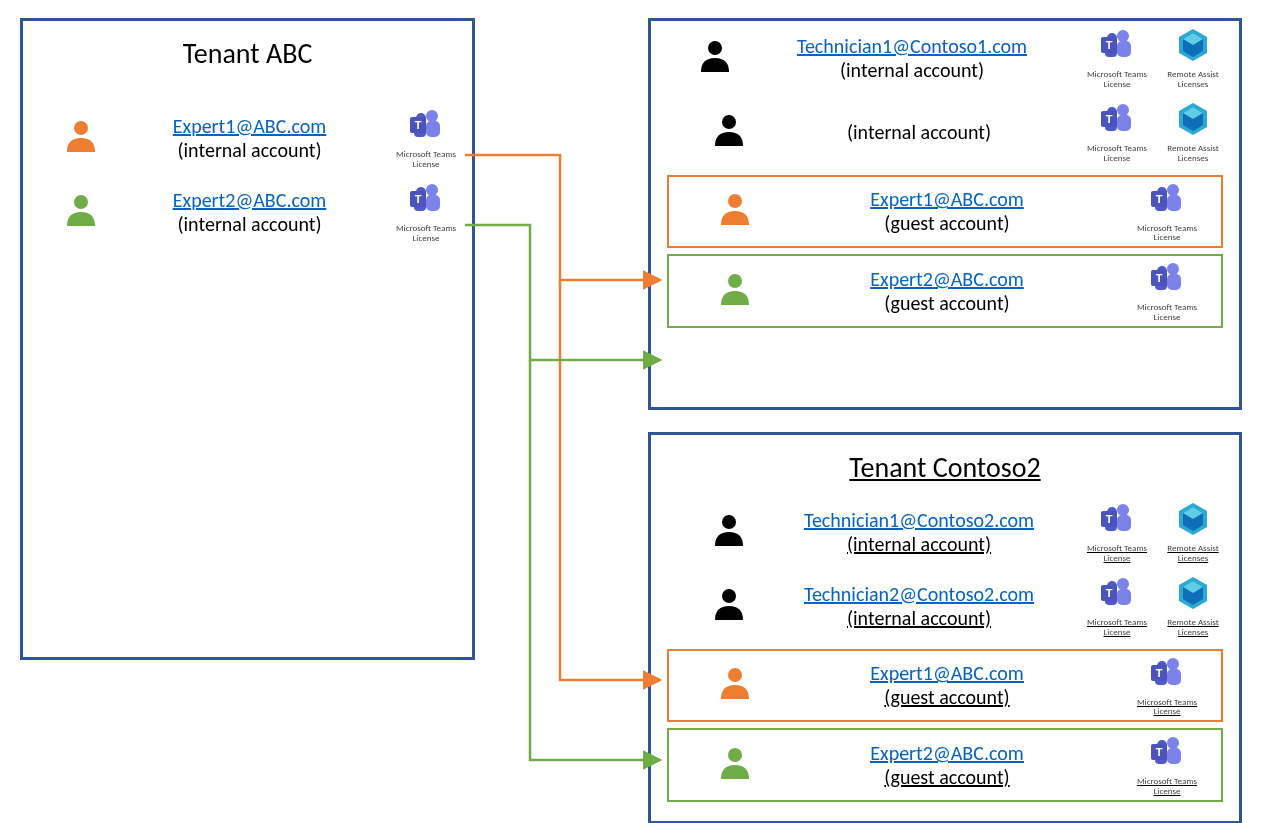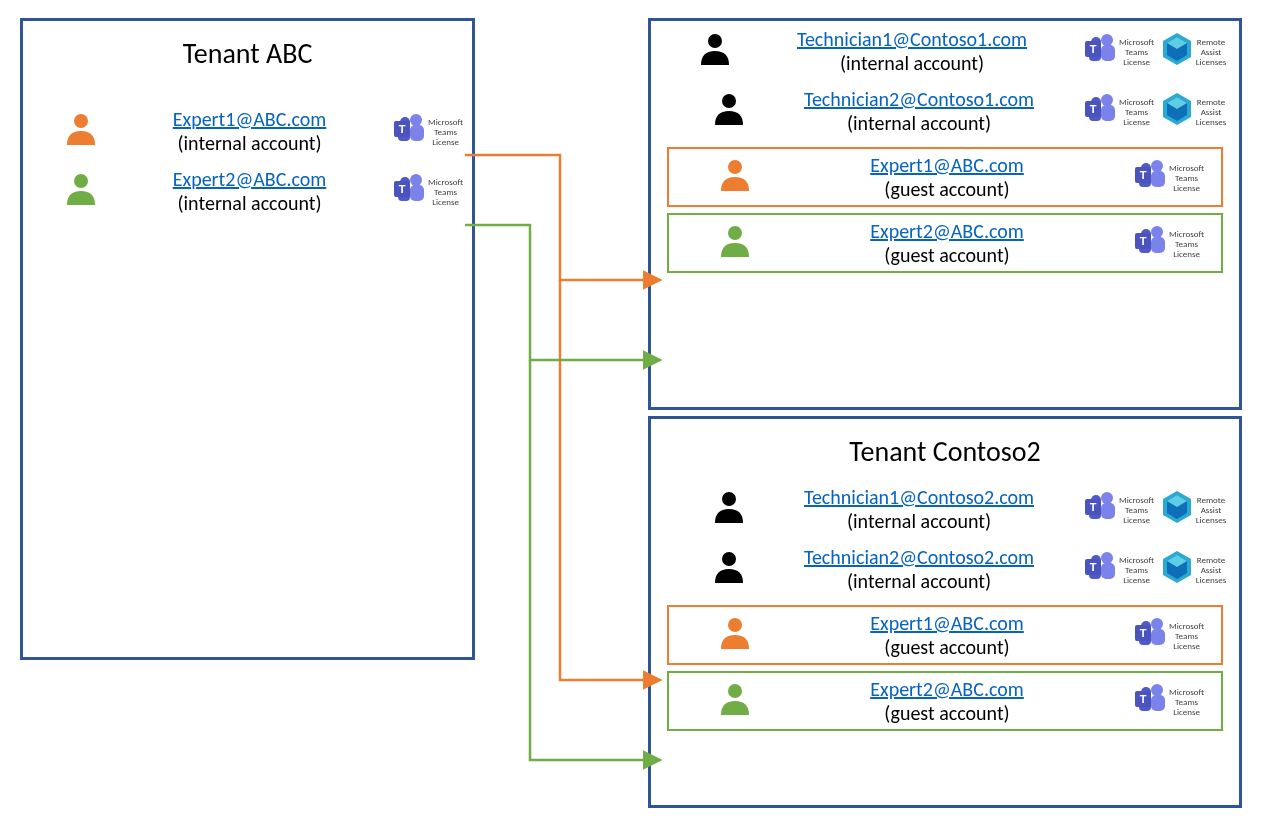--- a/index.html
+++ b/index.html
@@ -54,21 +54,21 @@
     font-size: 20px;
     color: #000;
   }
   .licenses {
     display: flex;
     gap: 8px;
     align-items: center;
   }
   .license {
     display: flex;
-    flex-direction: row;
+    flex-direction: column;
     align-items: center;
     width: 68px;
   }
   .license-label {
     font-size: 9px;
     color: #404040;
     text-align: center;
     line-height: 1.1;
     margin-top: 2px;
   }
@@ -179,21 +179,20 @@
         <span class="license-label">Remote Assist Licenses</span>
       </div>
     </div>
   </div>
 
   <div class="user-row" style="padding-left:60px;">
     <span class="person-icon"><svg viewBox="0 0 36 36">
           <use href="#person-shape" fill="#000"></use>
         </svg></span>
     <div class="user-info">
-      <a class="email">Technician2@Contoso1.com</a>
       <span class="account-type">(internal account)</span>
     </div>
     <div class="licenses">
       <div class="license">
         <span class="teams-icon"><svg viewBox="0 0 36 36">
               <use href="#teams-shape"></use>
             </svg></span>
         <span class="license-label">Microsoft Teams License</span>
       </div>
       <div class="license">
@@ -235,21 +234,21 @@
       <div class="license">
         <span class="teams-icon"><svg viewBox="0 0 36 36">
               <use href="#teams-shape"></use>
             </svg></span>
         <span class="license-label">Microsoft Teams License</span>
       </div>
     </div>
   </div>
 </div>
 
-<div class="tenant-box" style="left:648px; top:416px; width:594px; height:392px;">
+<div class="tenant-box" style="left:648px; top:432px; width:594px; height:392px;text-decoration:underline;">
   <div class="tenant-title">Tenant Contoso2</div>
 
   <div class="user-row" style="padding-left:60px;">
     <span class="person-icon"><svg viewBox="0 0 36 36">
           <use href="#person-shape" fill="#000"></use>
         </svg></span>
     <div class="user-info">
       <a class="email">Technician1@Contoso2.com</a>
       <span class="account-type">(internal account)</span>
     </div>

